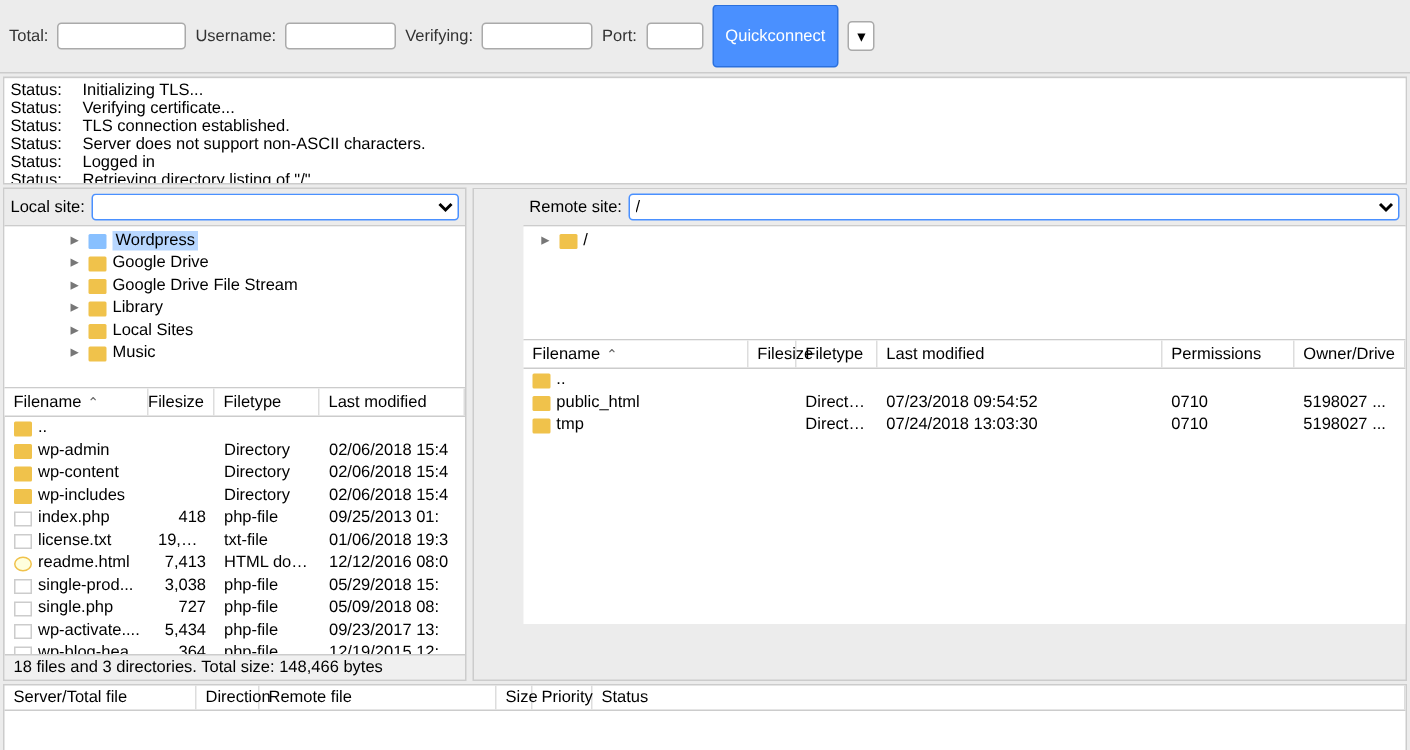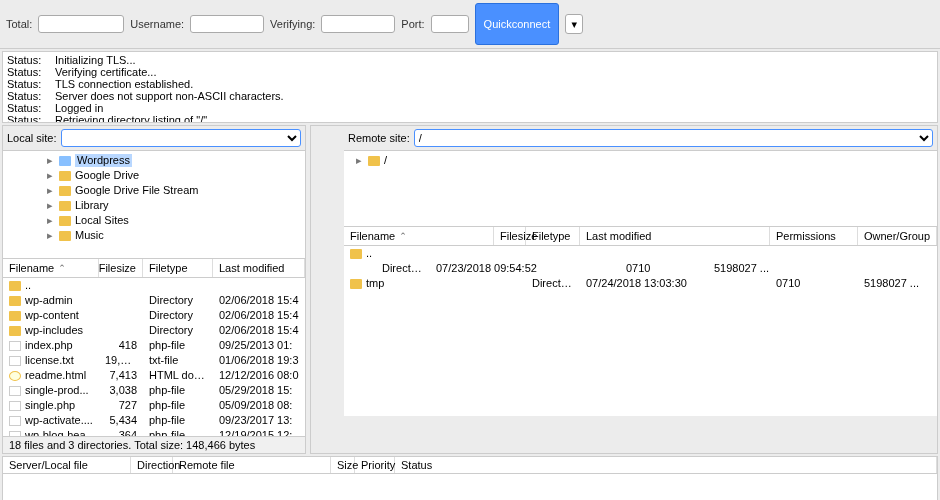--- a/index.html
+++ b/index.html
@@ -262,35 +262,39 @@
       </div>
     <div class="file-header">
       <div class="rcol-name">
           <span>Filename</span> 
           <span class="sort-arrow">⌃</span>
         </div>
       <div class="rcol-size">Filesize</div>
       <div class="rcol-type">Filetype</div>
       <div class="rcol-mod">Last modified</div>
       <div class="rcol-perm">Permissions</div>
-      <div class="rcol-own">Owner/Group</div>
+      <div class="rcol-own">Owner/Drive</div>
     </div>
     <div class="file-list remote" id="remote-files">
         <div class="file-row">
           <div class="rcol-name">
             <span class="folder"></span>
             <span>..</span>
           </div>
           <div class="rcol-size"></div>
           <div class="rcol-type"></div>
           <div class="rcol-mod"></div>
           <div class="rcol-perm"></div>
           <div class="rcol-own"></div>
         </div>
         <div class="file-row">
+          <div class="rcol-name">
+            <span class="folder"></span>
+            <span>public_html</span>
+          </div>
           <div class="rcol-size"></div>
           <div class="rcol-type">Directory</div>
           <div class="rcol-mod">07/23/2018 09:54:52</div>
           <div class="rcol-perm">0710</div>
           <div class="rcol-own">5198027 ...</div>
         </div>
         <div class="file-row">
           <div class="rcol-name">
             <span class="folder"></span>
             <span>tmp</span>
@@ -300,20 +304,20 @@
           <div class="rcol-mod">07/24/2018 13:03:30</div>
           <div class="rcol-perm">0710</div>
           <div class="rcol-own">5198027 ...</div>
         </div>
       </div>
   </div>
 </div>
 
 <div class="queue">
   <div class="queue-header">
-    <div style="width:128px">Server/Local file</div>
+    <div style="width:128px">Server/Total file</div>
     <div style="width:42px">Direction</div>
     <div style="width:158px">Remote file</div>
     <div style="width:24px">Size</div>
     <div style="width:40px">Priority</div>
     <div style="flex:1">Status</div>
   </div>
 </div>
 
 </body></html>

